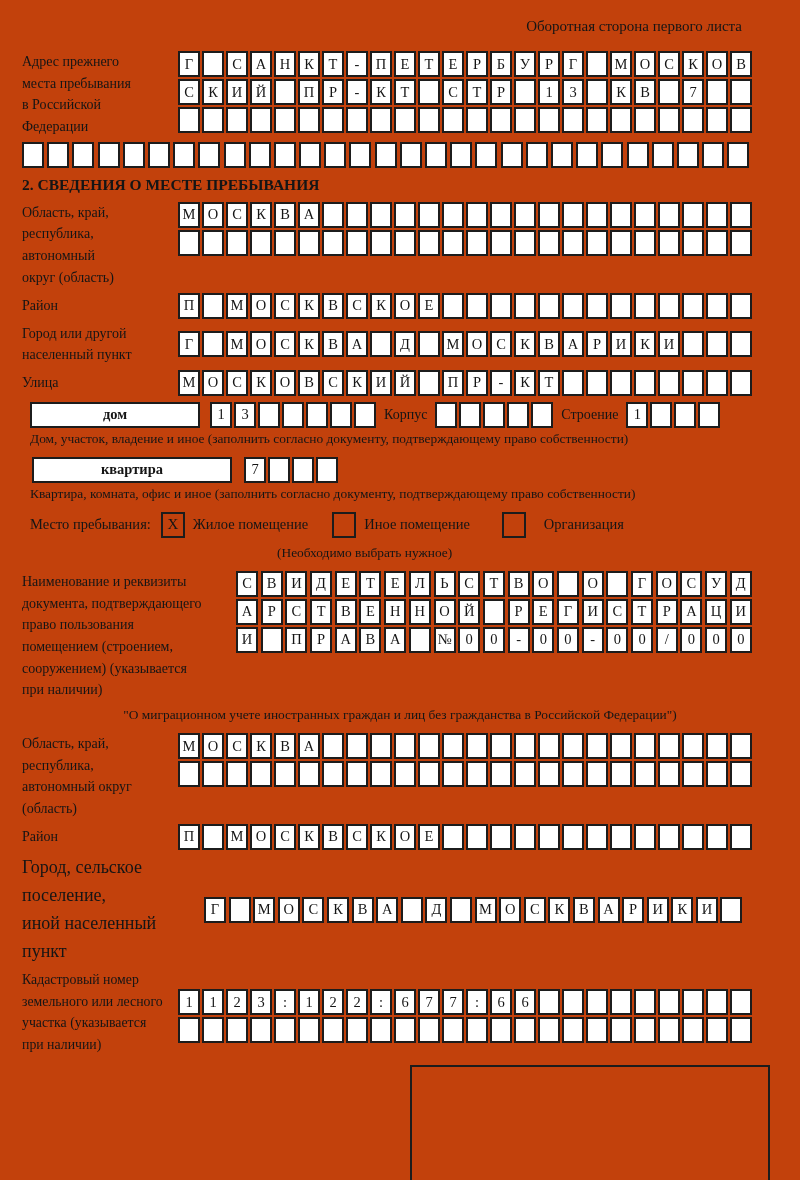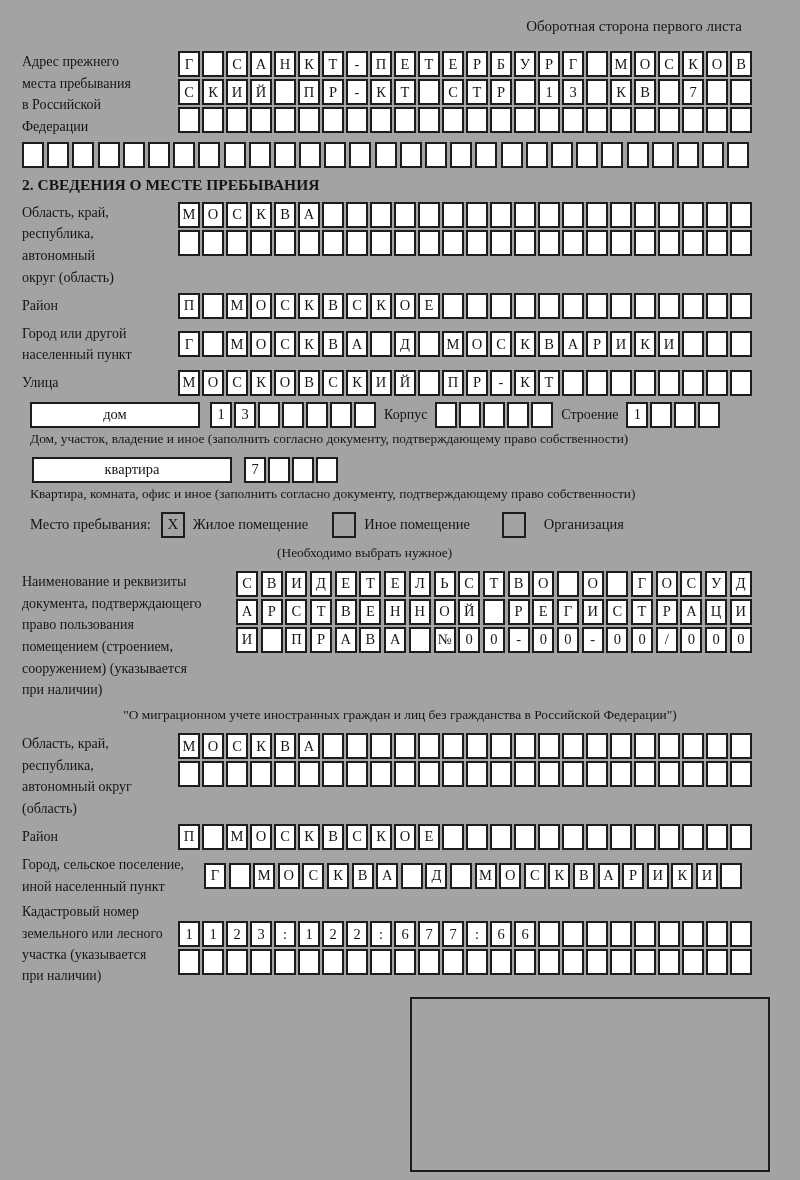--- a/index.html
+++ b/index.html
@@ -1,44 +1,44 @@
 <!DOCTYPE html>
 <html><head>
 <meta charset="utf-8">
 <style>
   html,body{margin:0;padding:0;background:#fff;}
   .page{
     width:800px;height:1180px;box-sizing:border-box;
-    padding:18px 22px 0 22px;background:#a3a3a3;color:#151515;
+    padding:18px 22px 0 22px;background:#c2410c;color:#151515;
     font-family:"Liberation Serif","DejaVu Serif",serif;
     overflow:hidden;position:relative;
   }
   .header{text-align:right;font-size:15px;padding-right:36px;margin-bottom:16px;}
   .field{display:flex;align-items:flex-start;margin-bottom:4px;}
   .field.vcenter{align-items:center;}
   .flabel{width:156px;flex:0 0 auto;font-size:14px;line-height:1.55;white-space:pre-line;}
   .flabel.w214{width:214px;}
-  .flabel.w182{width:182px;font-size:14px;}
+  .flabel.w182{width:182px;font-size:18px;}
   .flabel.small{font-size:13.8px;}
   .rows{display:flex;flex-direction:column;gap:2px;}
   .cells{display:flex;gap:2px;}
   .cell{
     width:22px;height:26px;box-sizing:border-box;border:2px solid #1c1c1c;
     display:flex;align-items:center;justify-content:center;
     font-size:14.5px;background:#fff;flex:0 0 auto;
   }
   .cells-29{gap:3.2px;margin:3px 0 4px 0;}
   .cells-doc{gap:2.7px;}
   .cells-22{gap:2.6px;}
   .caption{font-size:13.4px;text-align:center;margin:2px 0 10px 0;}
   .caption.left{text-align:left;margin-left:8px;}
   .sec-title{font-weight:bold;font-size:15.5px;text-align:left;margin:8px 0 8px 0;}
   .bigbox{
     height:26px;box-sizing:border-box;border:2px solid #1c1c1c;
-    display:flex;align-items:center;justify-content:center;font-size:14.5px;background:#fff;flex:0 0 auto;
+    display:flex;align-items:center;justify-content:center;font-size:14.5px;background:#fff;flex:0 0 auto;font-weight:bold;
   }
   .bigbox.dom{width:170px;margin:0 10px 0 8px;}
   .bigbox.kv{width:200px;margin:0 12px 0 10px;}
   .inline-row{display:flex;align-items:center;margin:6px 0 3px 0;}
   .inline-label{font-size:14px;margin:0 8px;white-space:nowrap;}
   .stay-row{display:flex;align-items:center;font-size:14.5px;margin:8px 0 7px 8px;}
   .checkbox{
     width:24px;height:26px;box-sizing:border-box;border:2px solid #1c1c1c;
     display:flex;align-items:center;justify-content:center;font-size:15px;flex:0 0 auto;
   }

